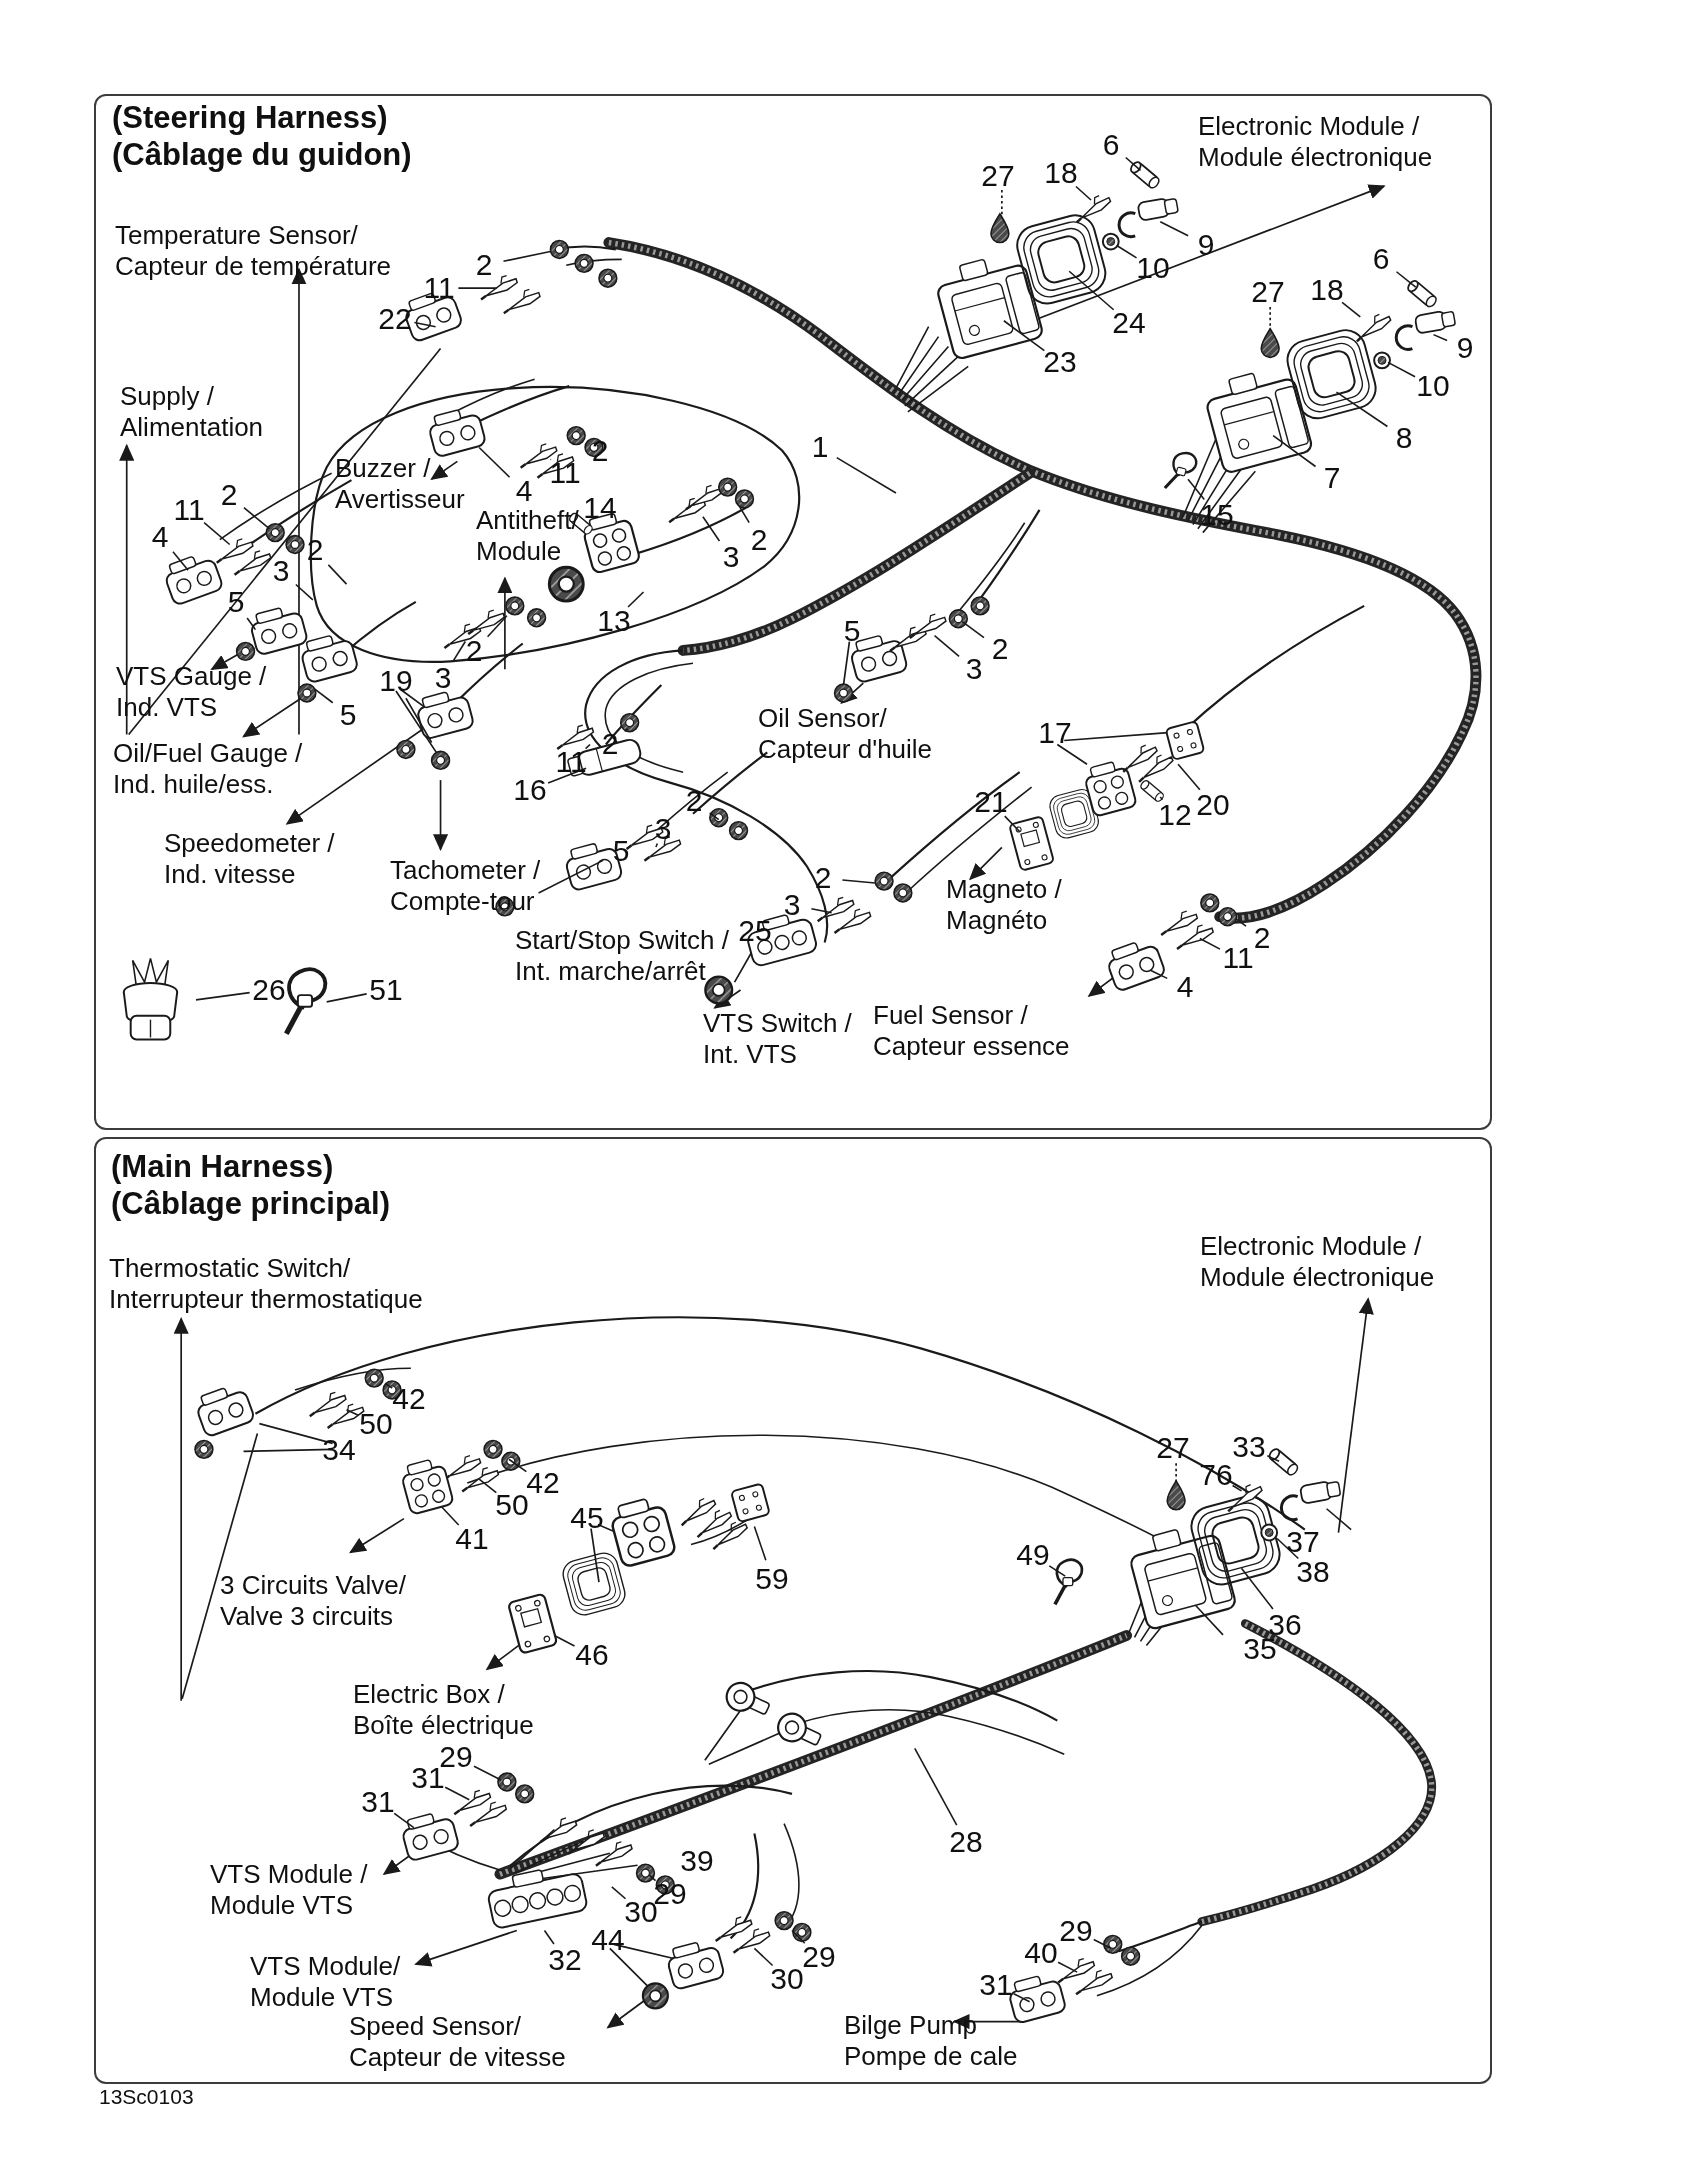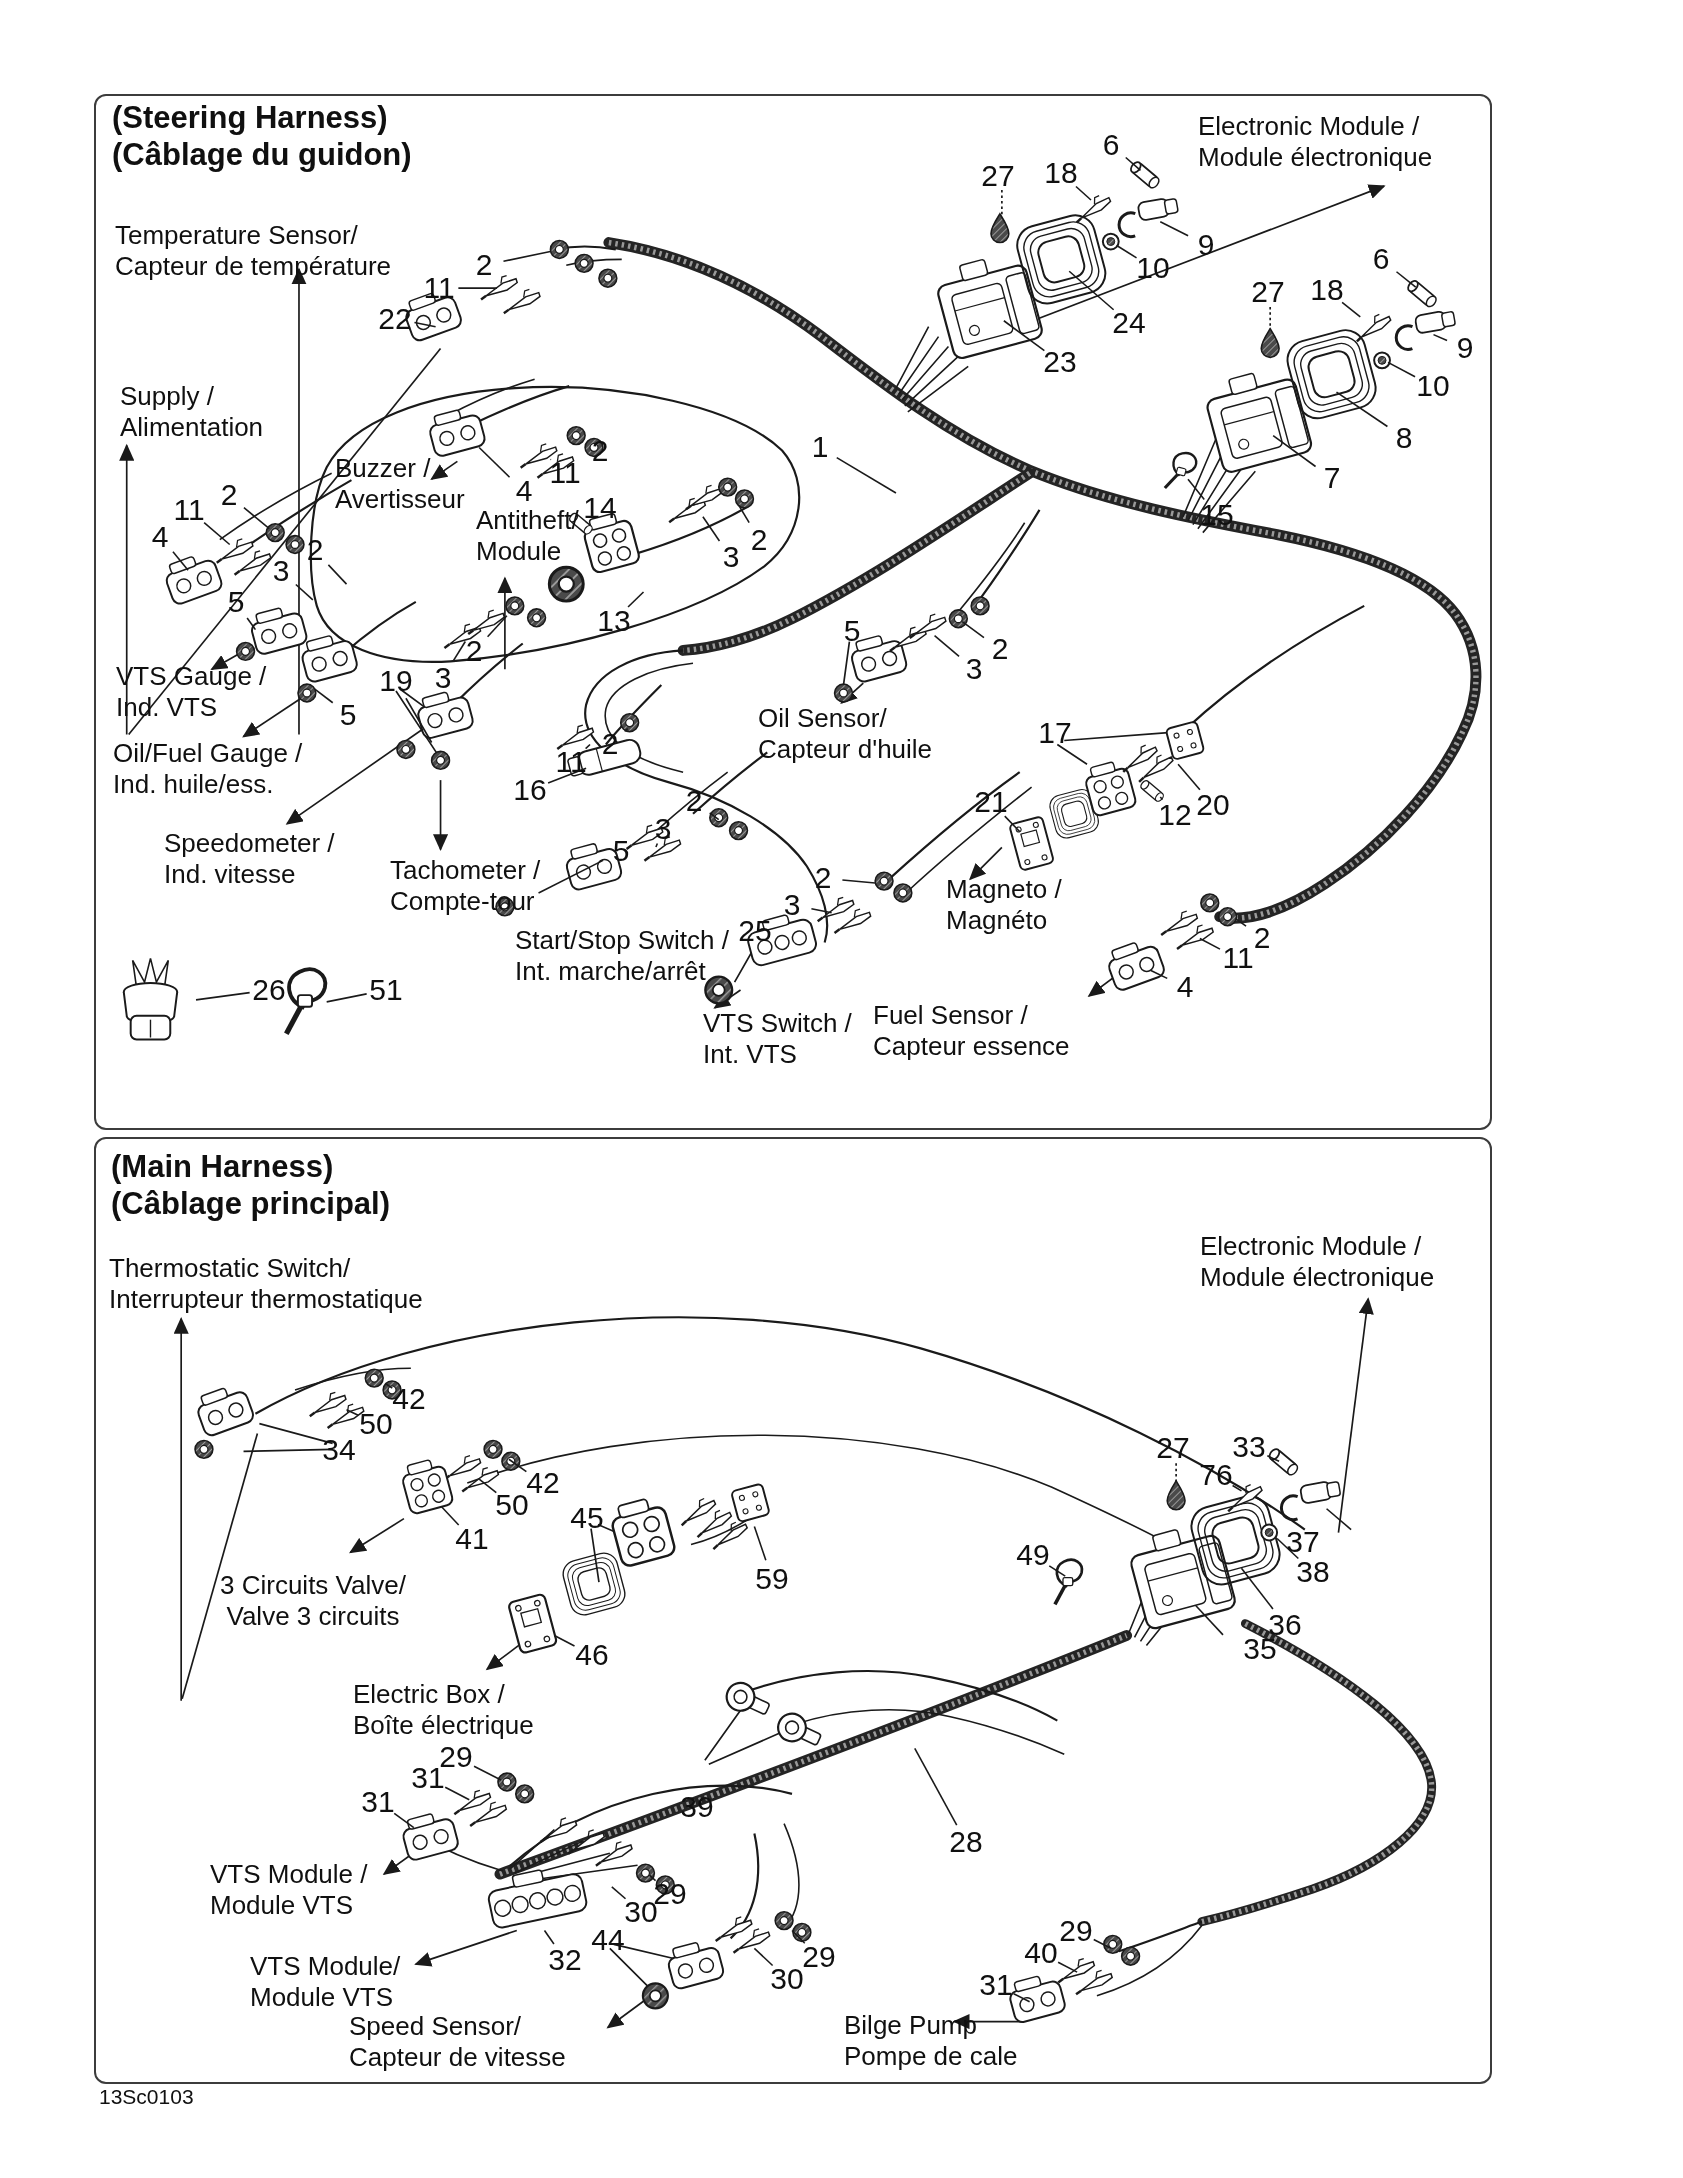--- a/index.html
+++ b/index.html
@@ -569,21 +569,21 @@
       <div>(Câblage principal)</div>
     </div>
     <div class="label" style="left: 109px; top: 1253px;">
       <div>Thermostatic Switch/</div>
       <div>Interrupteur thermostatique</div>
     </div>
     <div class="label" style="left: 1200px; top: 1231px;">
       <div>Electronic Module /</div>
       <div>Module électronique</div>
     </div>
-    <div class="label" style="left: 220px; top: 1570px; text-align: center;">
+    <div class="label" style="left: 220px; top: 1570px;">
       <div>3 Circuits Valve/</div>
       <div>Valve 3 circuits</div>
     </div>
     <div class="label" style="left: 353px; top: 1679px;">
       <div>Electric Box /</div>
       <div>Boîte électrique</div>
     </div>
     <div class="label" style="left: 210px; top: 1859px;">
       <div>VTS Module /</div>
       <div>Module VTS</div>
@@ -613,21 +613,21 @@
     <span class="callout" style="left: 1249px; top: 1447px;">33</span>
     <span class="callout" style="left: 1216px; top: 1475px;">76</span>
     <span class="callout" style="left: 1303px; top: 1542px;">37</span>
     <span class="callout" style="left: 1313px; top: 1572px;">38</span>
     <span class="callout" style="left: 1285px; top: 1625px;">36</span>
     <span class="callout" style="left: 1260px; top: 1649px;">35</span>
     <span class="callout" style="left: 1033px; top: 1555px;">49</span>
     <span class="callout" style="left: 456px; top: 1757px;">29</span>
     <span class="callout" style="left: 428px; top: 1778px;">31</span>
     <span class="callout" style="left: 378px; top: 1802px;">31</span>
-    <span class="callout" style="left: 697px; top: 1807px; text-align: right;">39</span>
+    <span class="callout" style="left: 697px; top: 1861px; text-align: right;">39</span>
     <span class="callout" style="left: 670px; top: 1894px;">29</span>
     <span class="callout" style="left: 641px; top: 1912px;">30</span>
     <span class="callout" style="left: 608px; top: 1940px;">44</span>
     <span class="callout" style="left: 565px; top: 1960px;">32</span>
     <span class="callout" style="left: 966px; top: 1842px;">28</span>
     <span class="callout" style="left: 819px; top: 1957px;">29</span>
     <span class="callout" style="left: 787px; top: 1979px;">30</span>
     <span class="callout" style="left: 1076px; top: 1931px;">29</span>
     <span class="callout" style="left: 1041px; top: 1953px;">40</span>
     <span class="callout" style="left: 996px; top: 1985px;">31</span>

